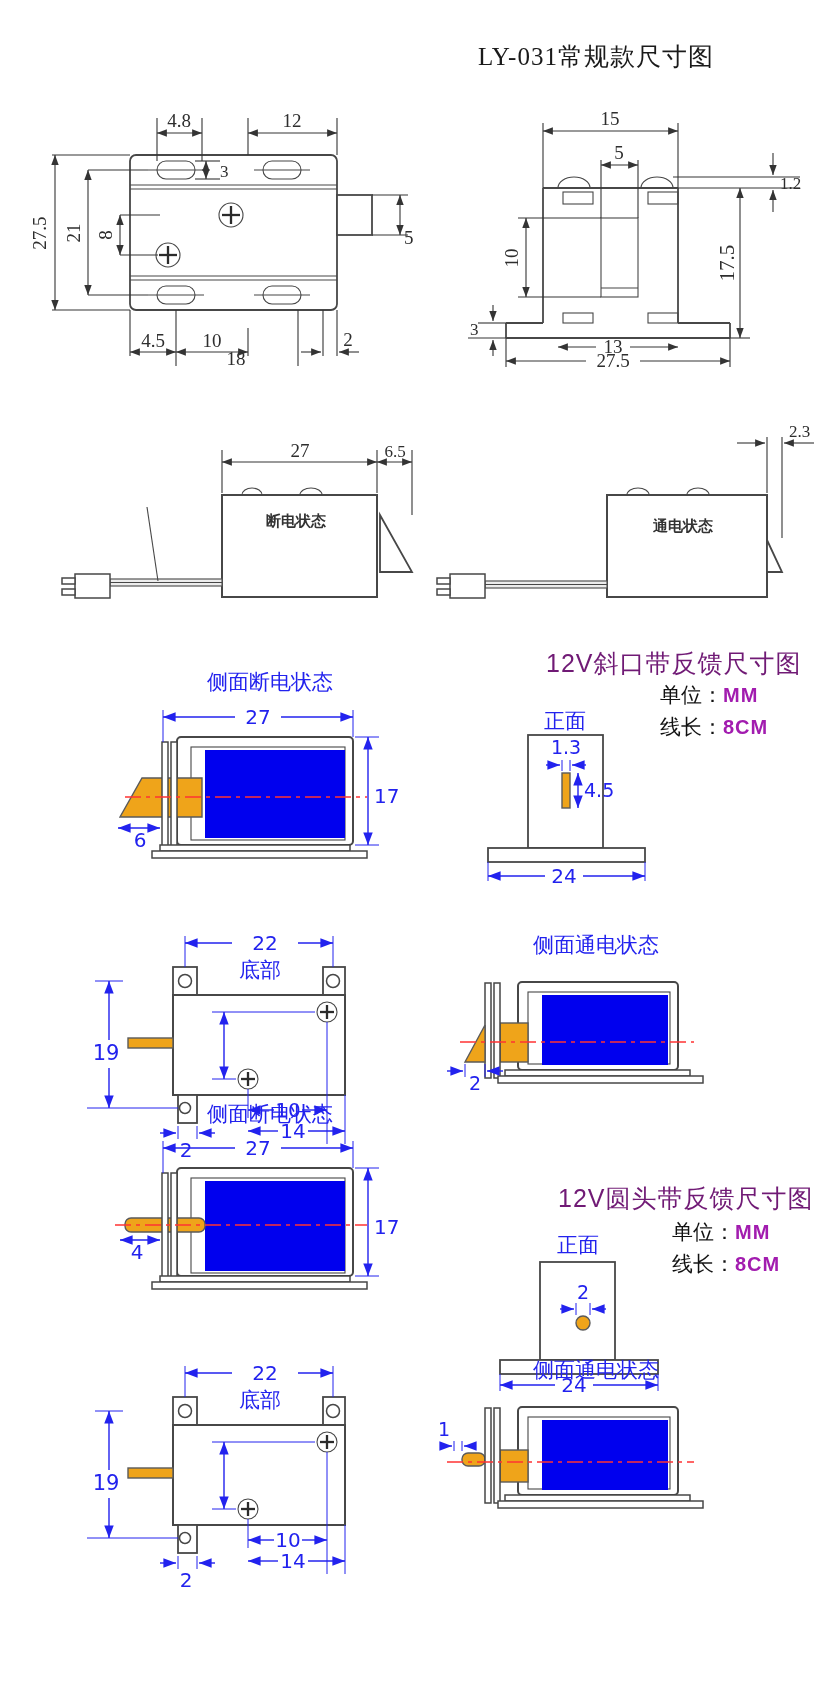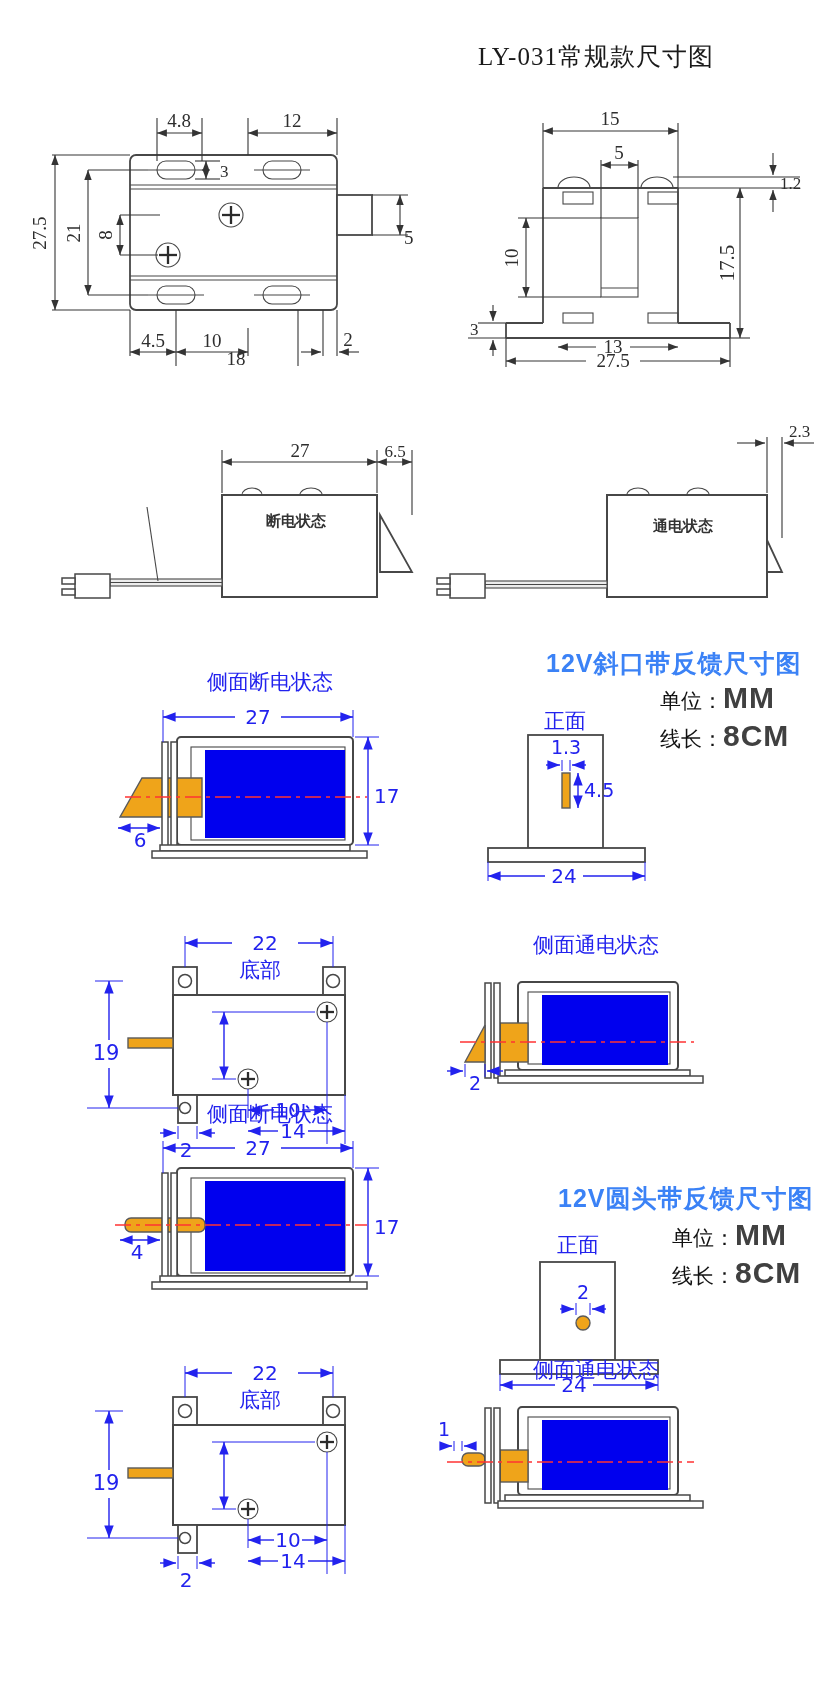--- a/index.html
+++ b/index.html
@@ -1,23 +1,23 @@
 <!DOCTYPE html>
 <html><head>
 <meta charset="utf-8">
 <style>
   html,body{margin:0;padding:0;background:#fff}
   .canvas{position:relative;width:837px;height:1697px;background:#fff;overflow:hidden;font-family:"Liberation Sans",sans-serif}
   .abs{position:absolute}
   #main-title{font-family:"Liberation Serif",serif;font-size:25px;color:#1a1a1a;letter-spacing:1px}
   .note{font-size:12.5px;font-weight:bold;color:#2b2b2b;line-height:1.45;width:200px}
-  .h2{font-size:25px;font-weight:bold;color:#3b82f6;letter-spacing:1px}
-  .inforow{display:flex;align-items:flex-end;margin-bottom:4px}
+  .h2{font-size:25px;font-weight:normal;color:#701a75;letter-spacing:1px}
+  .inforow{display:flex;align-items:center;margin-bottom:4px}
   .il{font-size:21px;color:#111}
-  .iv{font-size:30px;font-weight:bold;color:#404040;letter-spacing:1px}
+  .iv{font-size:20px;font-weight:bold;color:#a21caf;letter-spacing:1px}
   
   .of{stroke:#474747;stroke-width:1.8;fill:#fff}
   .tl{stroke:#474747;stroke-width:1.1;fill:none}
   .scr{stroke:#2b2b2b;stroke-width:2.3;fill:none}
   .dm{stroke:#343434;stroke-width:1.1;fill:none}
   .bm{stroke:#2222ee;stroke-width:1.4;fill:none}
   .bx{stroke:#2222ee;stroke-width:1;fill:none}
   .rc{stroke:#ff3333;stroke-width:1.6;stroke-dasharray:16 5 4 5;fill:none}
   .org{fill:#efa41a;stroke:#5a5a5a;stroke-width:1.4}
   .blu{fill:#0000ee}

